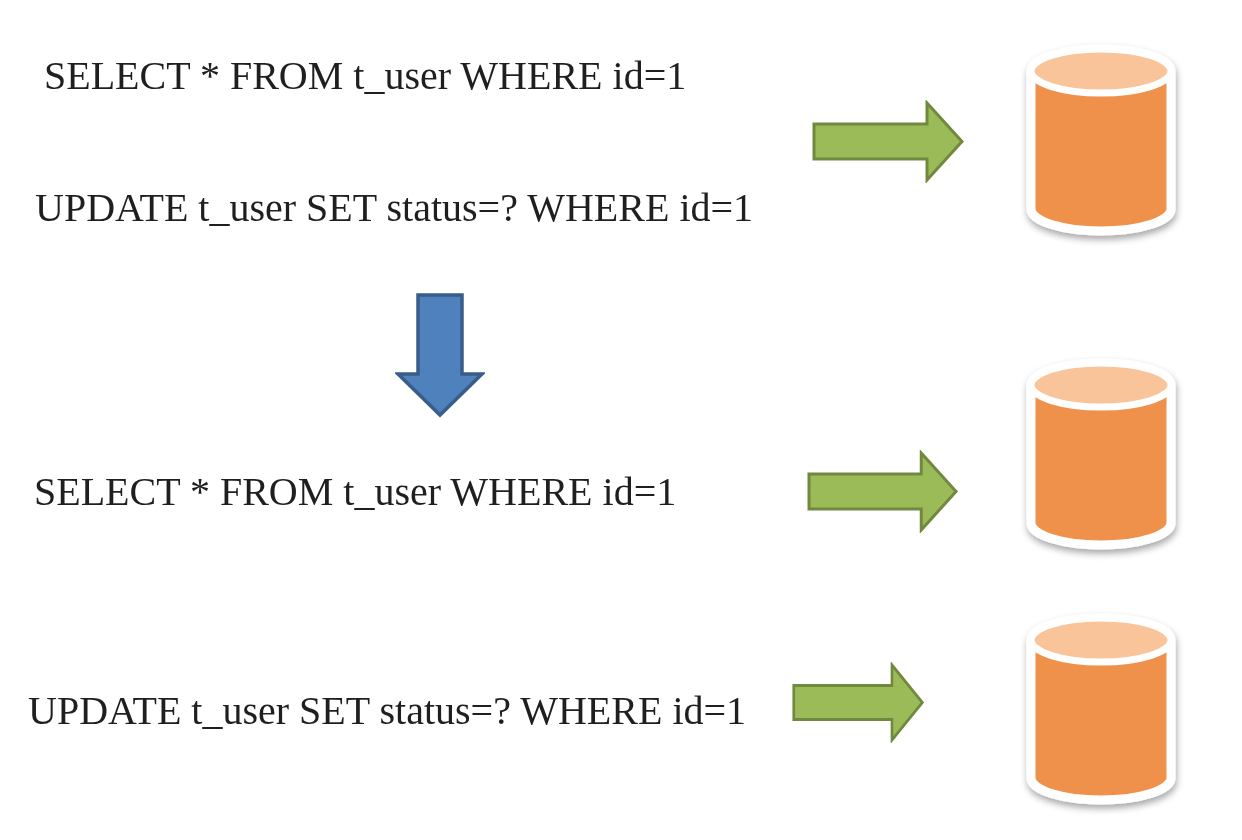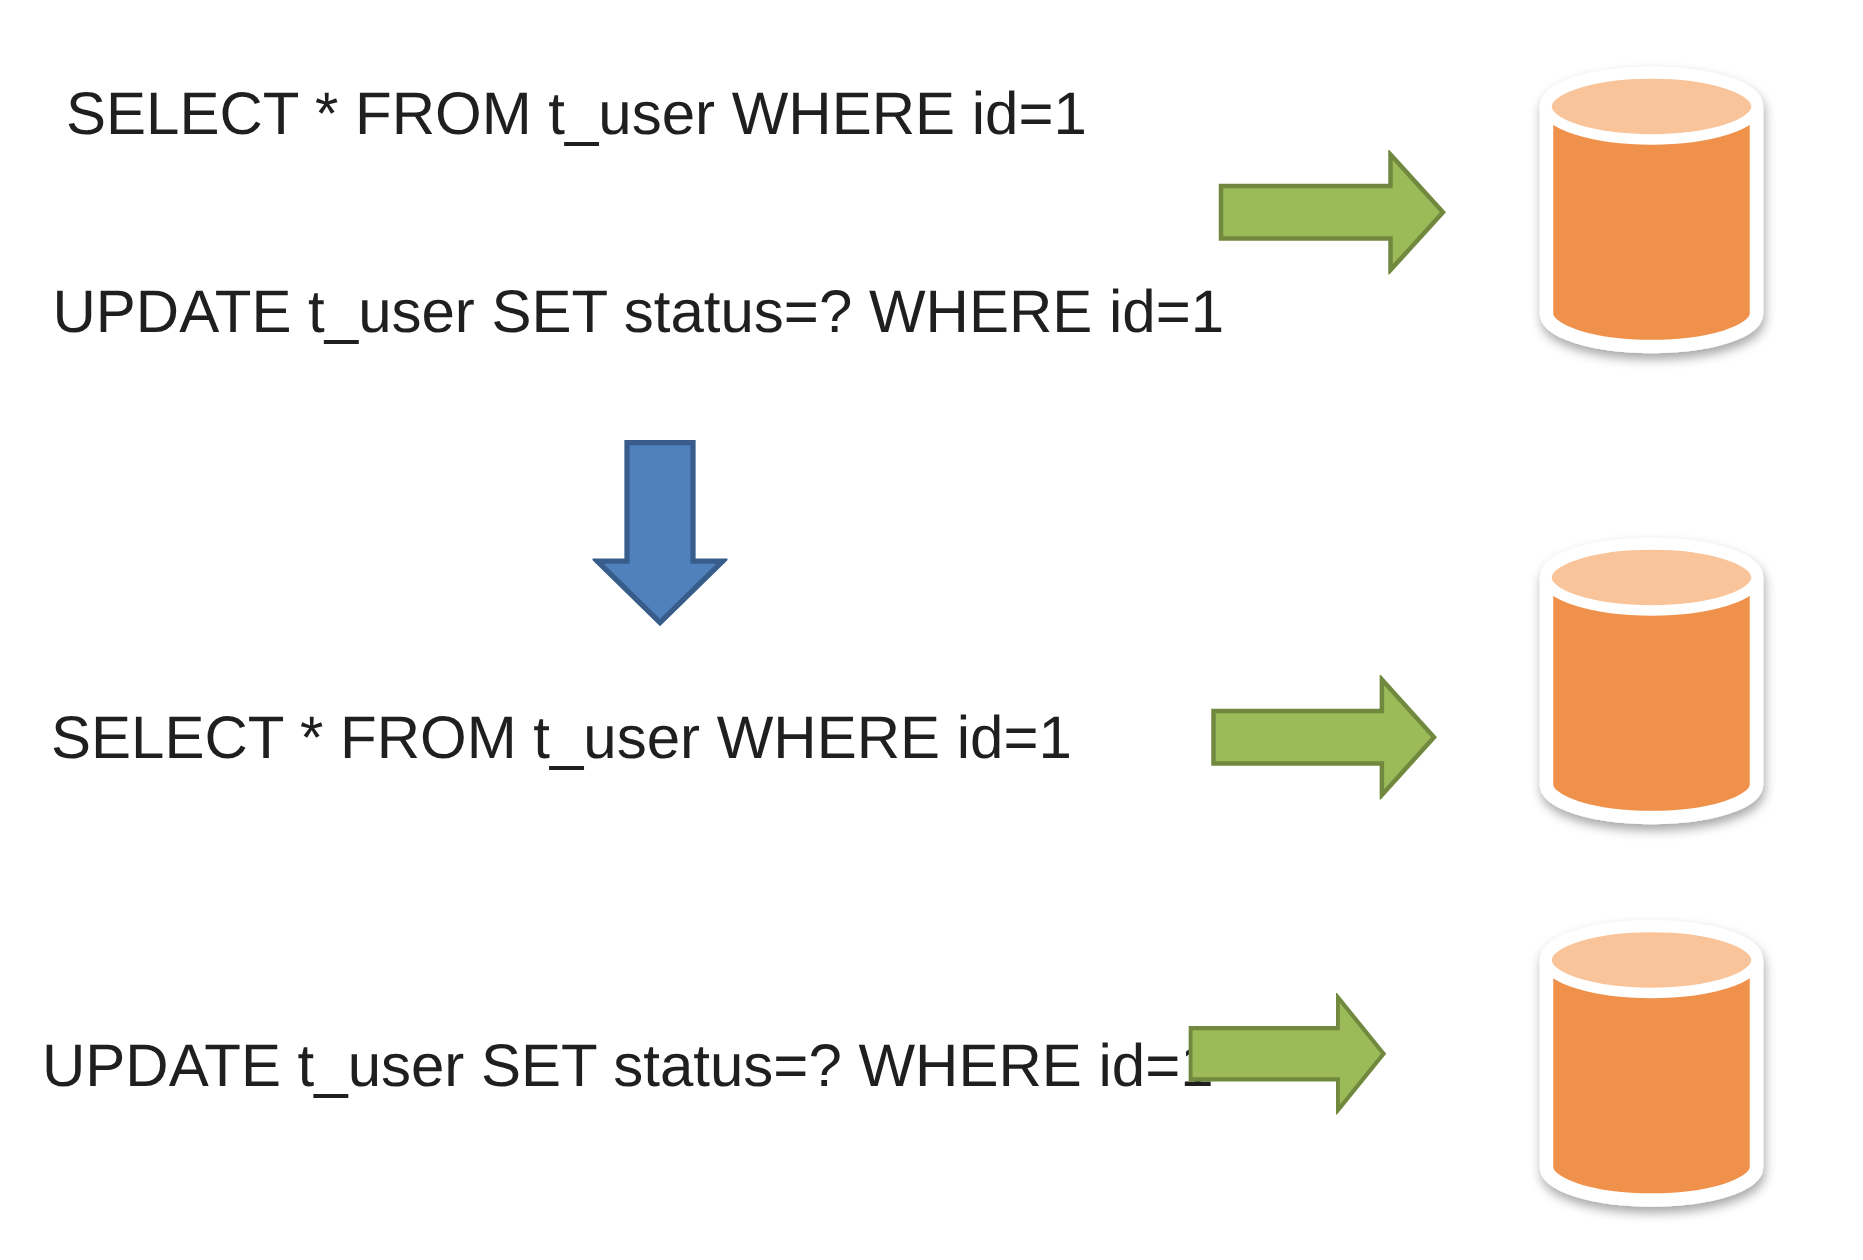--- a/index.html
+++ b/index.html
@@ -6,21 +6,21 @@
     margin: 0;
     padding: 0;
     background: #ffffff;
   }
   .canvas {
     position: relative;
     width: 1242px;
     height: 840px;
     background: #ffffff;
     overflow: hidden;
-    font-family: Liberation Sans, sans-serif;
+    font-family: Liberation Serif, serif;
   }
   .sql {
     position: absolute;
     font-size: 40px;
     line-height: 1;
     color: var(--text, #1f1f1f);
     white-space: nowrap;
     letter-spacing: 0px;
   }
   .sql-select-before { left: 44px;  top: 56px;  }

